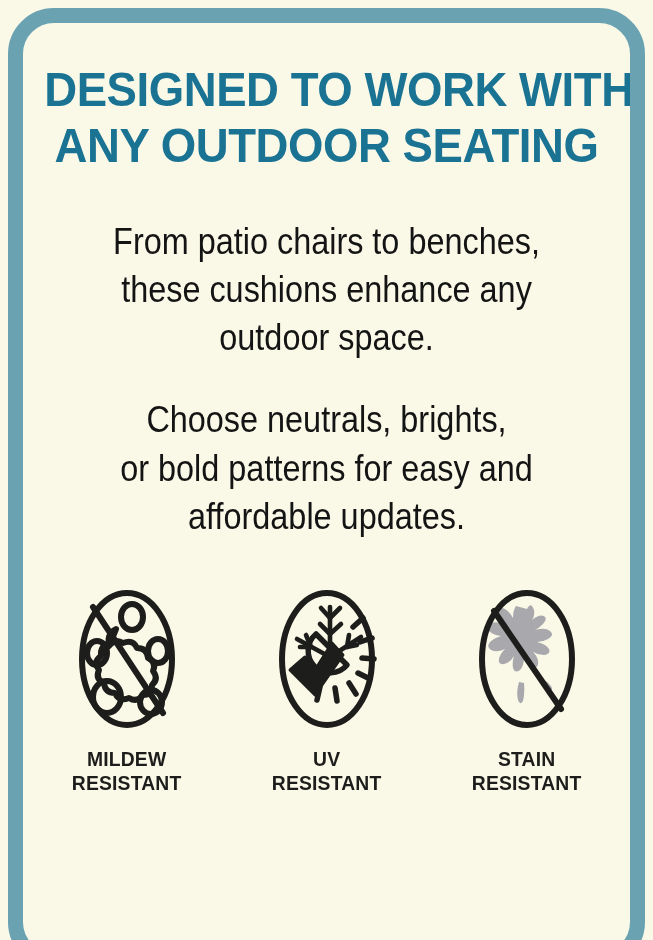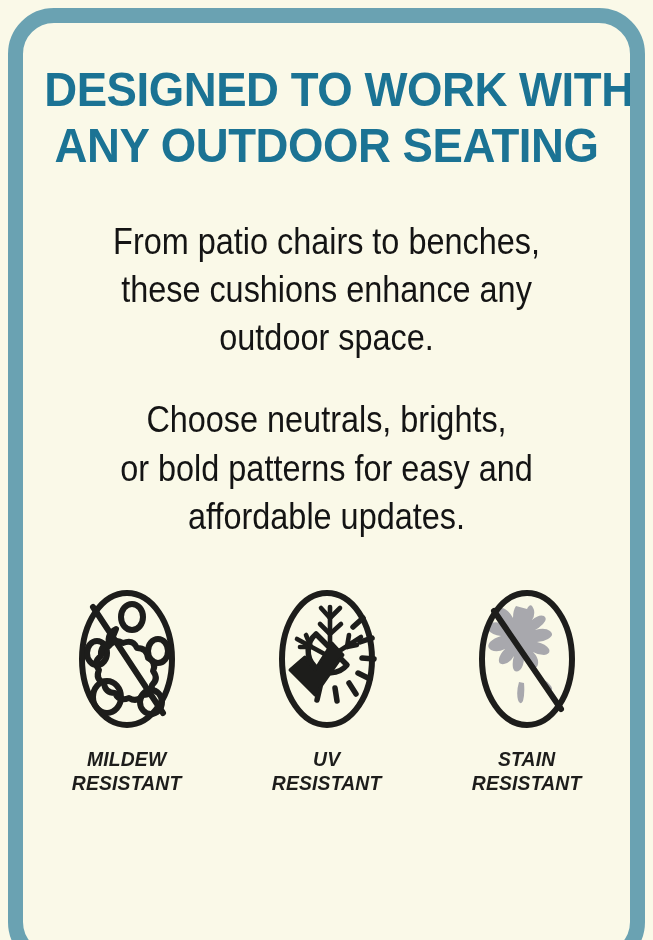--- a/index.html
+++ b/index.html
@@ -80,21 +80,20 @@
     display: flex;
     justify-content: center;
     align-items: flex-start;
     gap: 30px;
   }
   .badge {
     width: 170px;
     display: flex;
     flex-direction: column;
     align-items: center;
-    font-style: italic;
   }
   .badge-icon {
     width: 104px;
     height: 148px;
     display: block;
   }
   .badge-label {
     margin-top: 14px;
     text-align: center;
     color: #1d1d1b;

